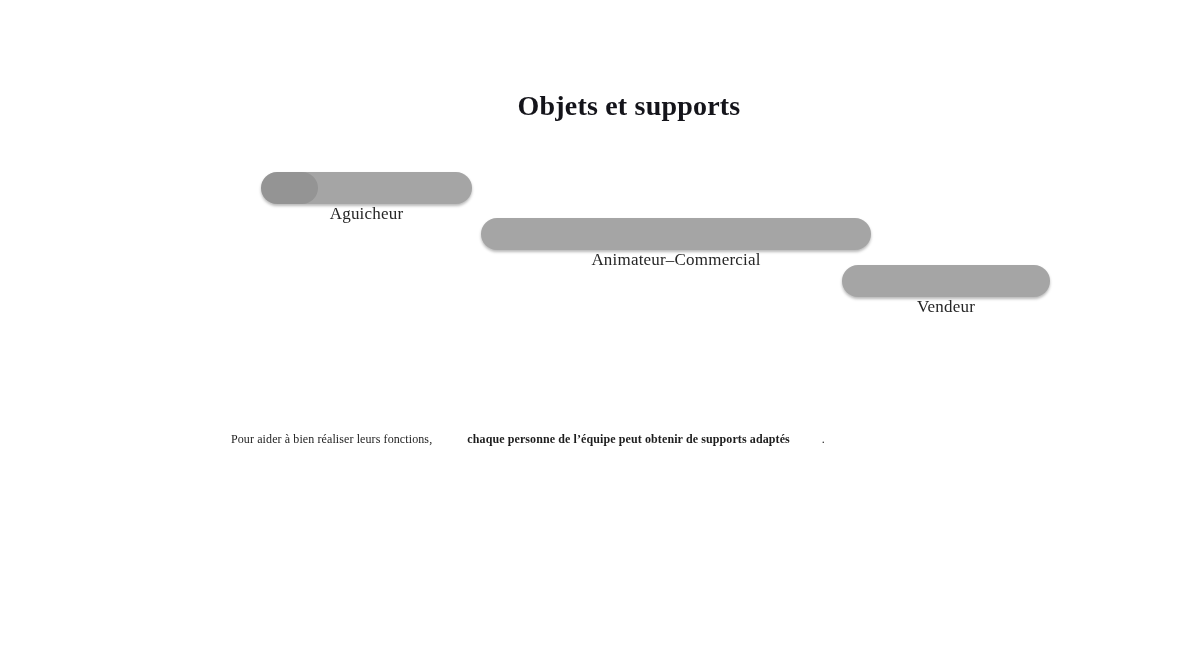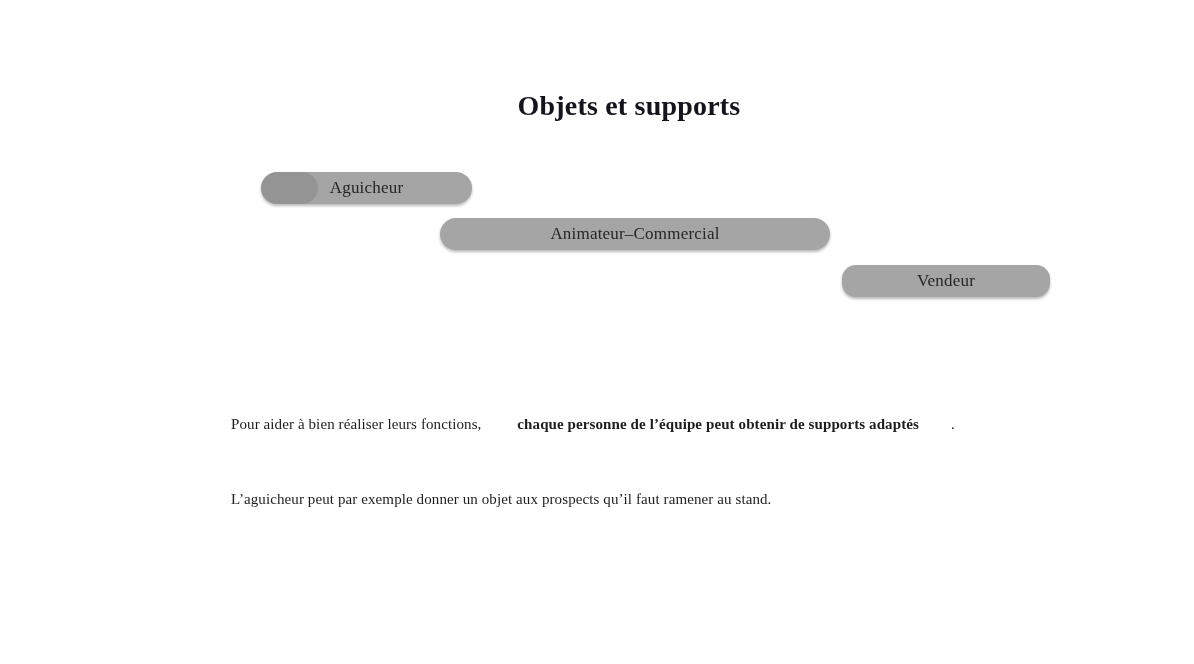--- a/index.html
+++ b/index.html
@@ -31,47 +31,47 @@
     letter-spacing:0.2px;
     color:var(--title-color);
   }
   .pill{
     position:absolute;
     height:28px;
     border-radius:17px;
     background:var(--pill-bg);
     box-shadow:0 2px 3px rgba(0,0,0,0.28);
     display:flex;
-    align-items:center;
+    align-items:flex-start;
     justify-content:center;
   }
   .pill-label{
     font-size:17px;
     color:var(--pill-text);
     letter-spacing:0.2px;
     white-space:nowrap;
   }
   .pill-1{left:229px;top:140px;width:211px;}
   .pill-1::before{
     content:"";
     position:absolute;
     left:0;top:0;
     width:57px;height:100%;
     border-radius:17px;
     background:var(--pill-cap);
   }
-  .pill-2{left:408px;top:186px;width:390px;border-radius:16px;}
-  .pill-3{left:810px;top:233px;width:208px;border-radius:14px;}
+  .pill-2{left:449px;top:186px;width:390px;border-radius:16px;}
+  .pill-3{left:810px;top:233px;width:208px;}
   .body-text{
     position:absolute;
     left:151px;
-    top:347px;
+    top:362px;
     width:1000px;
     color:var(--body-color);
-    font-size:15px;
+    font-size:12px;
     line-height:26px;
   }
   .body-text p{
     margin:0 0 17px 0;
     white-space:nowrap;
     letter-spacing:0.1px;
   }
   .body-text strong{font-weight:700;}
   .window-edge{
     position:absolute;
@@ -96,18 +96,17 @@
   <div class="pill pill-2">
     <span class="pill-label">Animateur–Commercial</span>
   </div>
 
   <div class="pill pill-3">
     <span class="pill-label">Vendeur</span>
   </div>
 
   <section class="body-text" id="body-paragraphs">
       <p><span>Pour aider à bien réaliser leurs fonctions, </span><strong>chaque personne de l’équipe peut obtenir de supports adaptés</strong><span>.</span></p>
-      <p><span>L’aguicheur peut par exemple donner un objet aux prospects qu’il faut ramener au stand.</span></p>
     </section>
 
   <div class="window-edge"></div>
 
 </main>
 
 </body></html>

